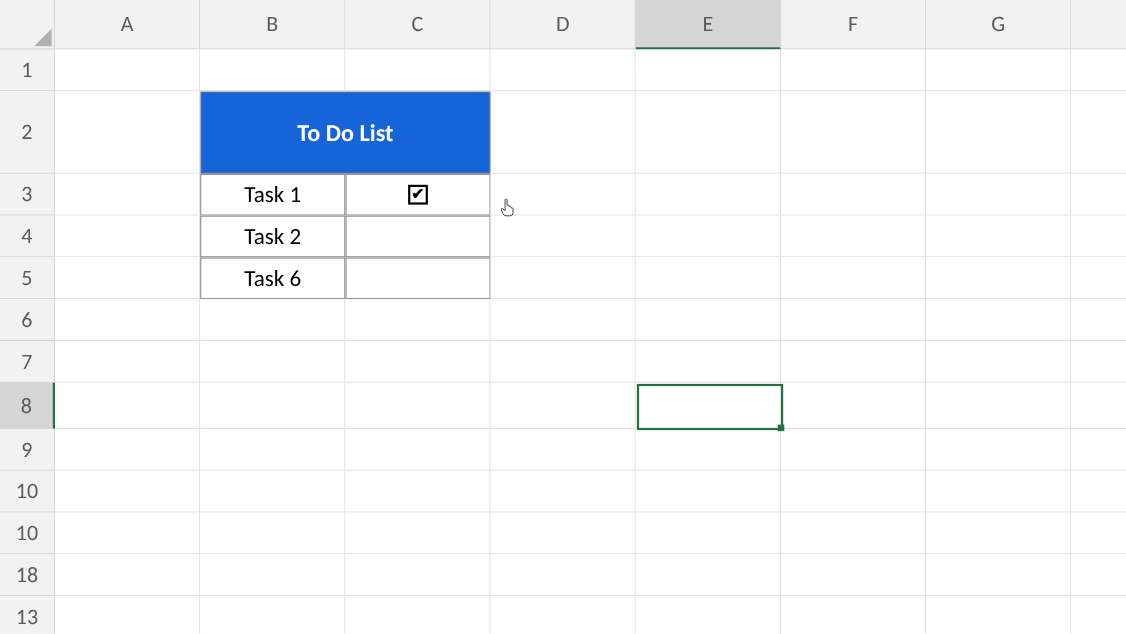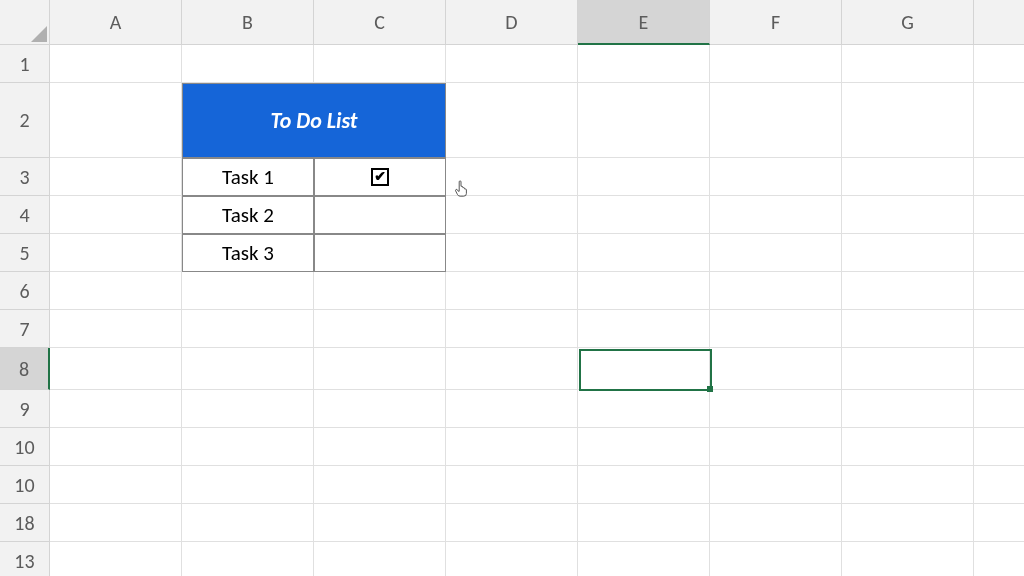--- a/index.html
+++ b/index.html
@@ -59,21 +59,20 @@
       grid-column: 3 / span 2;
       grid-row: 3;
       background: #1565d8;
       color: #ffffff;
       font-weight: bold;
       font-size: 22px;
       display: flex;
       align-items: center;
       justify-content: center;
       border: 1px solid #888;
-      font-style: italic;
     }
     .task-label {
       display: flex;
       align-items: center;
       justify-content: center;
       font-weight: normal;
       font-size: 21px;
       color: #000;
       border: 1px solid #888;
     }
@@ -176,21 +175,21 @@
   <div class="cell task-label">Task 2</div>
   <div class="cell task-check"></div>
   <div class="cell"></div>
   <div class="cell"></div>
   <div class="cell"></div>
   <div class="cell"></div>
   <div class="cell"></div>
 
   <div class="row-header">5</div>
   <div class="cell"></div>
-  <div class="cell task-label">Task 3</div>
+  <div class="cell task-label">Task 6</div>
   <div class="cell task-check"></div>
   <div class="cell"></div>
   <div class="cell"></div>
   <div class="cell"></div>
   <div class="cell"></div>
   <div class="cell"></div>
 
   <div class="row-header">6</div>
   <div class="cell"></div>
   <div class="cell"></div>

